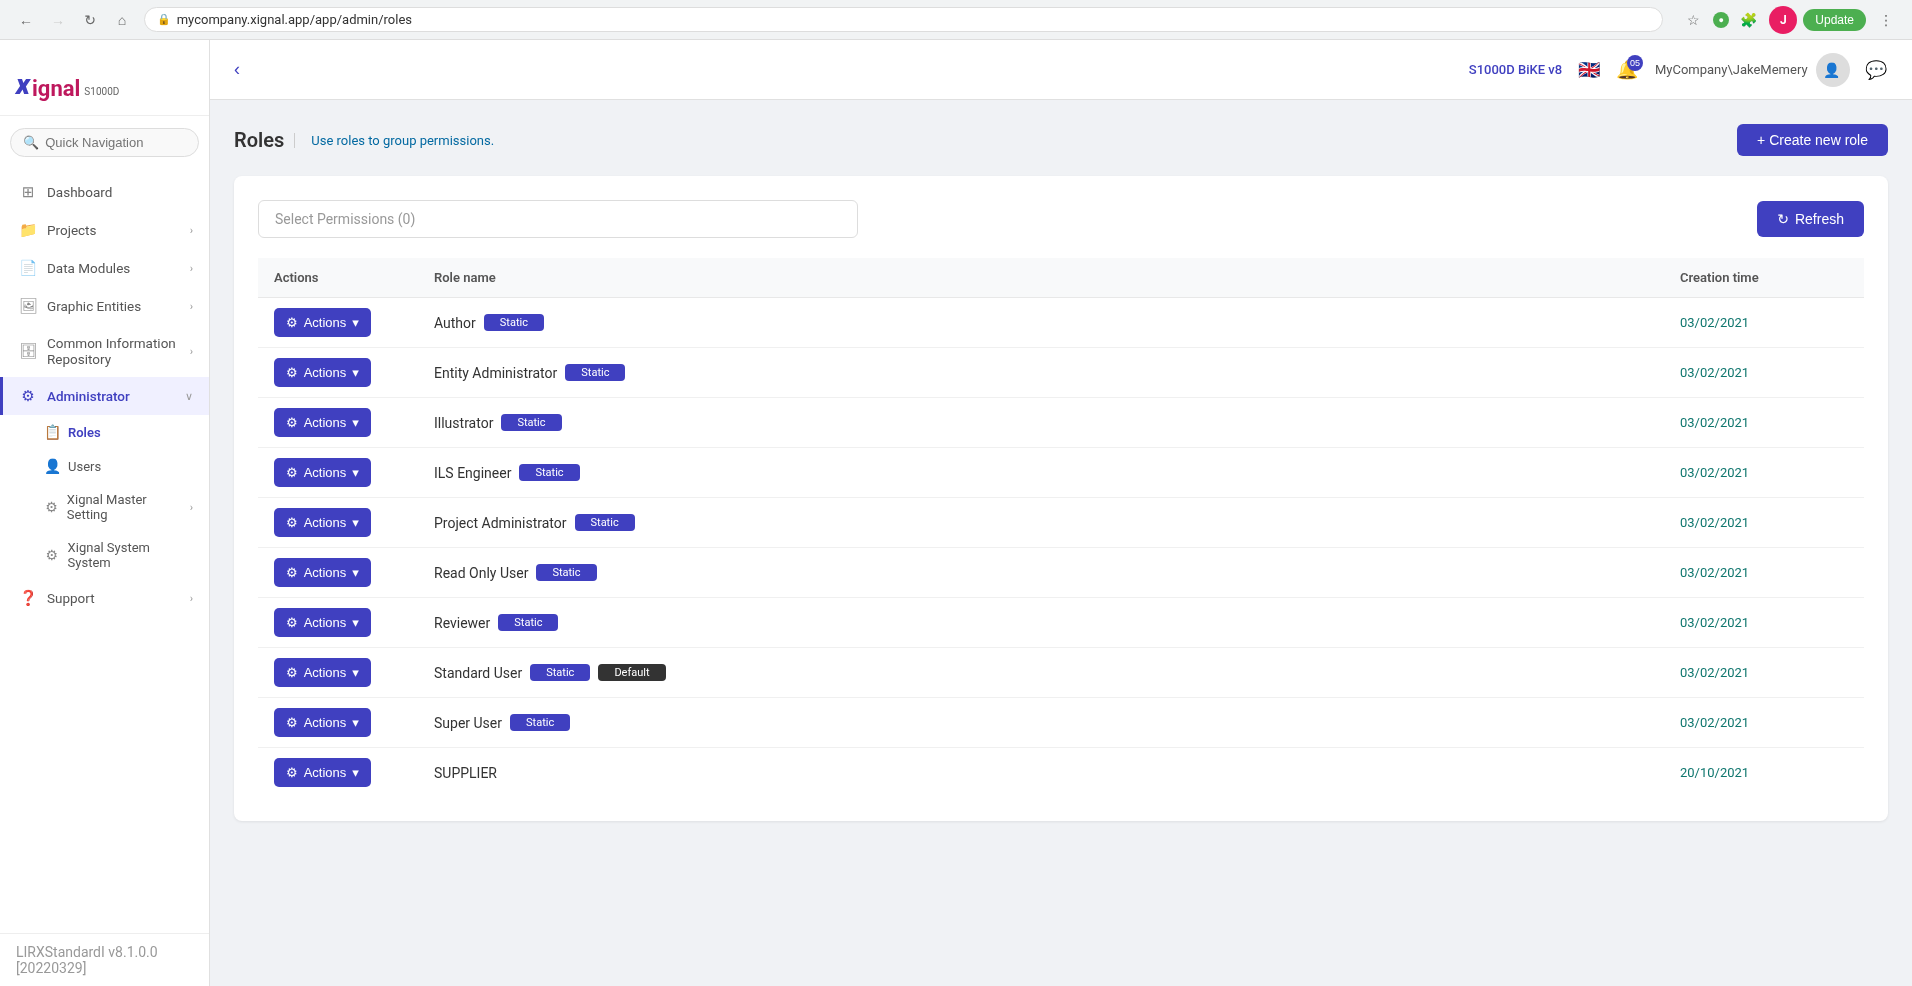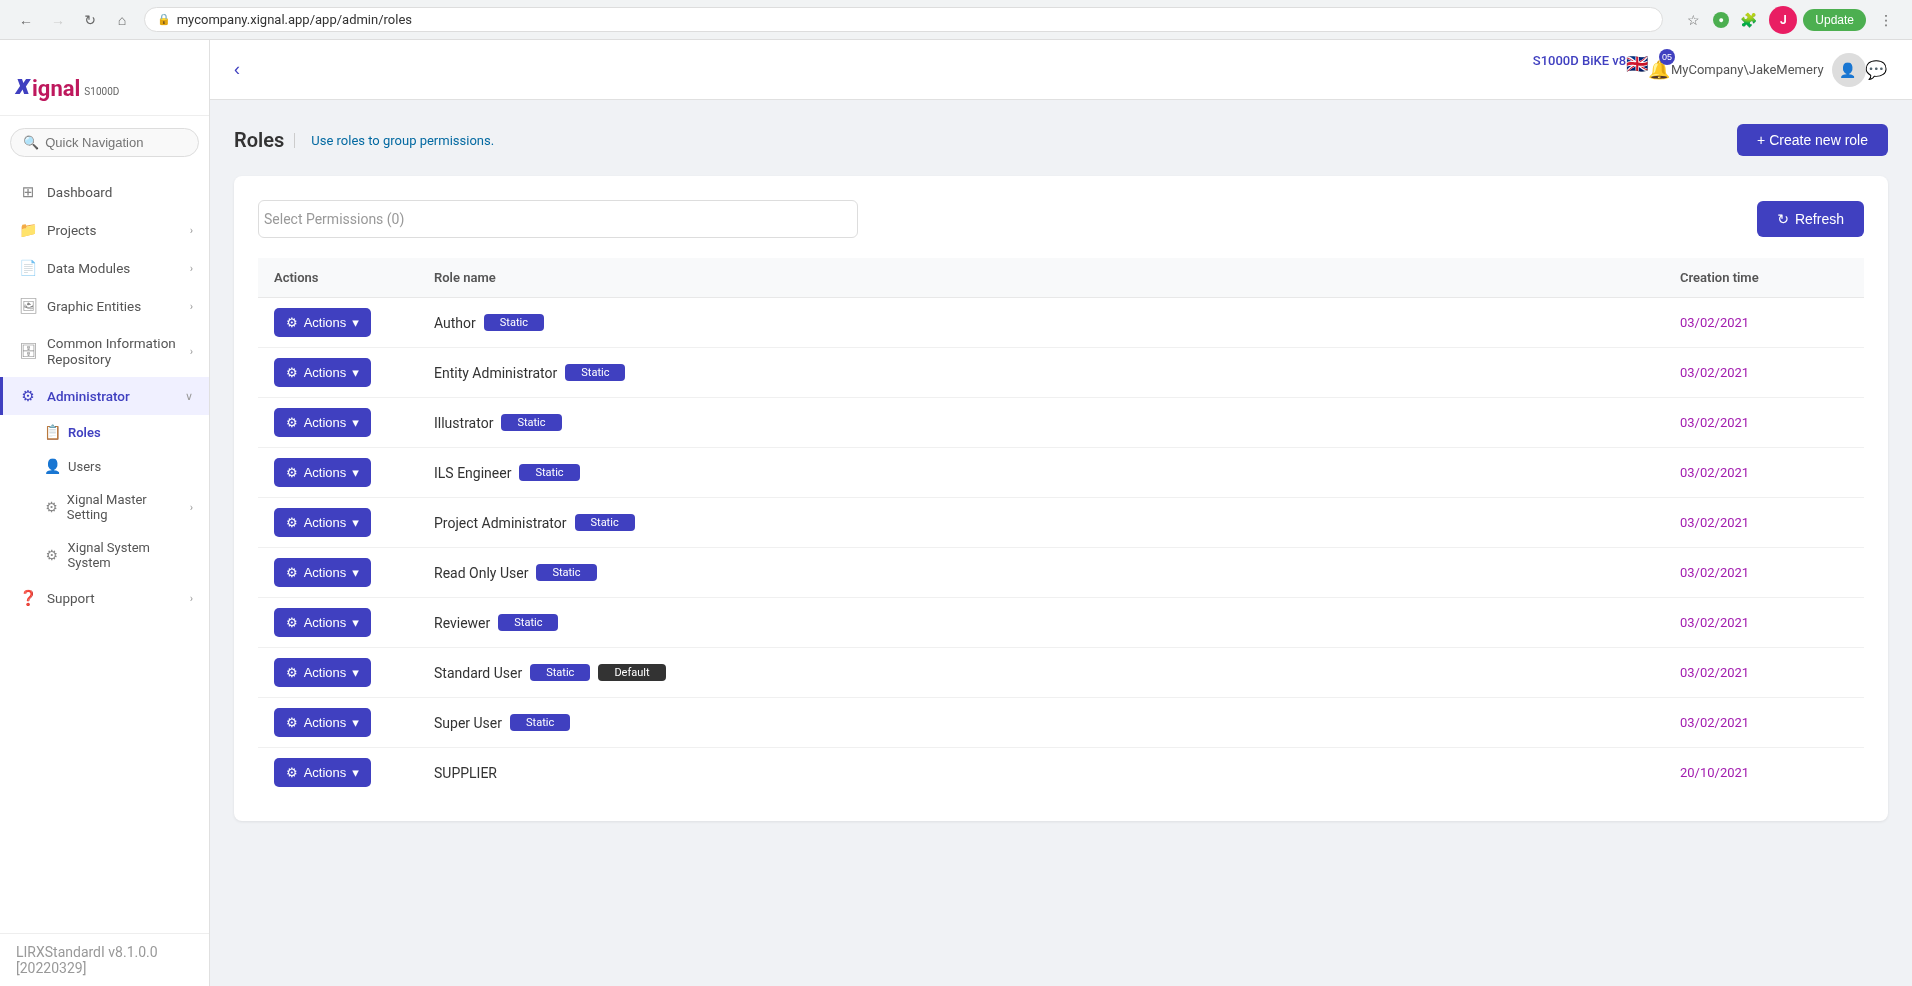--- a/index.html
+++ b/index.html
@@ -99,21 +99,21 @@
 
     
     .top-header {
       background: white; border-bottom: 1px solid #e0e0e0;
       display: flex; align-items: center; padding: 0 24px;
       height: 60px;
     }
     .collapse-btn {
       background: none; border: none; cursor: pointer; color: #4040c0; font-size: 18px; margin-right: 16px;
     }
-    .top-right { display: flex; margin-left: auto; }
+    .top-right { display: flex; align-items: center; gap: 16px; margin-left: auto; }
     .app-version { color: #4040c0; font-size: 13px; font-weight: 500; }
     .lang-flag { font-size: 18px; }
     .notif-btn { position: relative; background: none; border: none; cursor: pointer; font-size: 18px; color: #666; }
     .notif-badge {
       position: absolute; top: -4px; right: -4px; background: #4040c0; color: white;
       border-radius: 50%; width: 16px; height: 16px; font-size: 9px;
       display: flex; align-items: center; justify-content: center;
     }
     .user-info { display: flex; align-items: center; gap: 8px; font-size: 13px; color: #555; }
     .user-avatar-lg {
@@ -138,21 +138,21 @@
       font-weight: 500;
     }
 
     
     .card { background: white; border-radius: 8px; padding: 24px; box-shadow: 0 1px 3px rgba(0,0,0,0.08); }
 
     
     .filter-bar { display: flex; align-items: center; justify-content: space-between; margin-bottom: 20px; }
     .permissions-select {
       width: 600px; border: 1px solid #ddd; border-radius: 6px;
-      padding: 10px 5px; font-size: 14px; color: #999; background: white; cursor: pointer;
+      padding: 10px 16px; font-size: 14px; color: #999; background: white; cursor: pointer;
       display: flex; align-items: center;
     }
     .refresh-btn {
       background: #4040c0; color: white; border: none; border-radius: 6px;
       padding: 10px 20px; font-size: 14px; cursor: pointer; display: flex; align-items: center; gap: 6px;
       font-weight: 500;
     }
 
     
     .roles-table { width: 100%; border-collapse: collapse; }
@@ -171,21 +171,21 @@
     }
 
     .role-name { font-size: 14px; color: #333; display: flex; align-items: center; gap: 8px; }
     .badge {
       display: inline-block; padding: 2px 16px; border-radius: 4px;
       font-size: 11px; font-weight: 400;
     }
     .badge-static { background: #4040c0; color: white; }
     .badge-default { background: #333; color: white; }
 
-    .creation-time { color: #a21caf; font-size: 13px; }
+    .creation-time { color: #0f766e; font-size: 13px; }
   </style>
 </head>
 <body>
 
 <div class="browser-chrome">
   <div class="browser-nav-btns">
     <button class="browser-nav-btn">←</button>
     <button class="browser-nav-btn disabled">→</button>
     <button class="browser-nav-btn">↻</button>
     <button class="browser-nav-btn">⌂</button>

